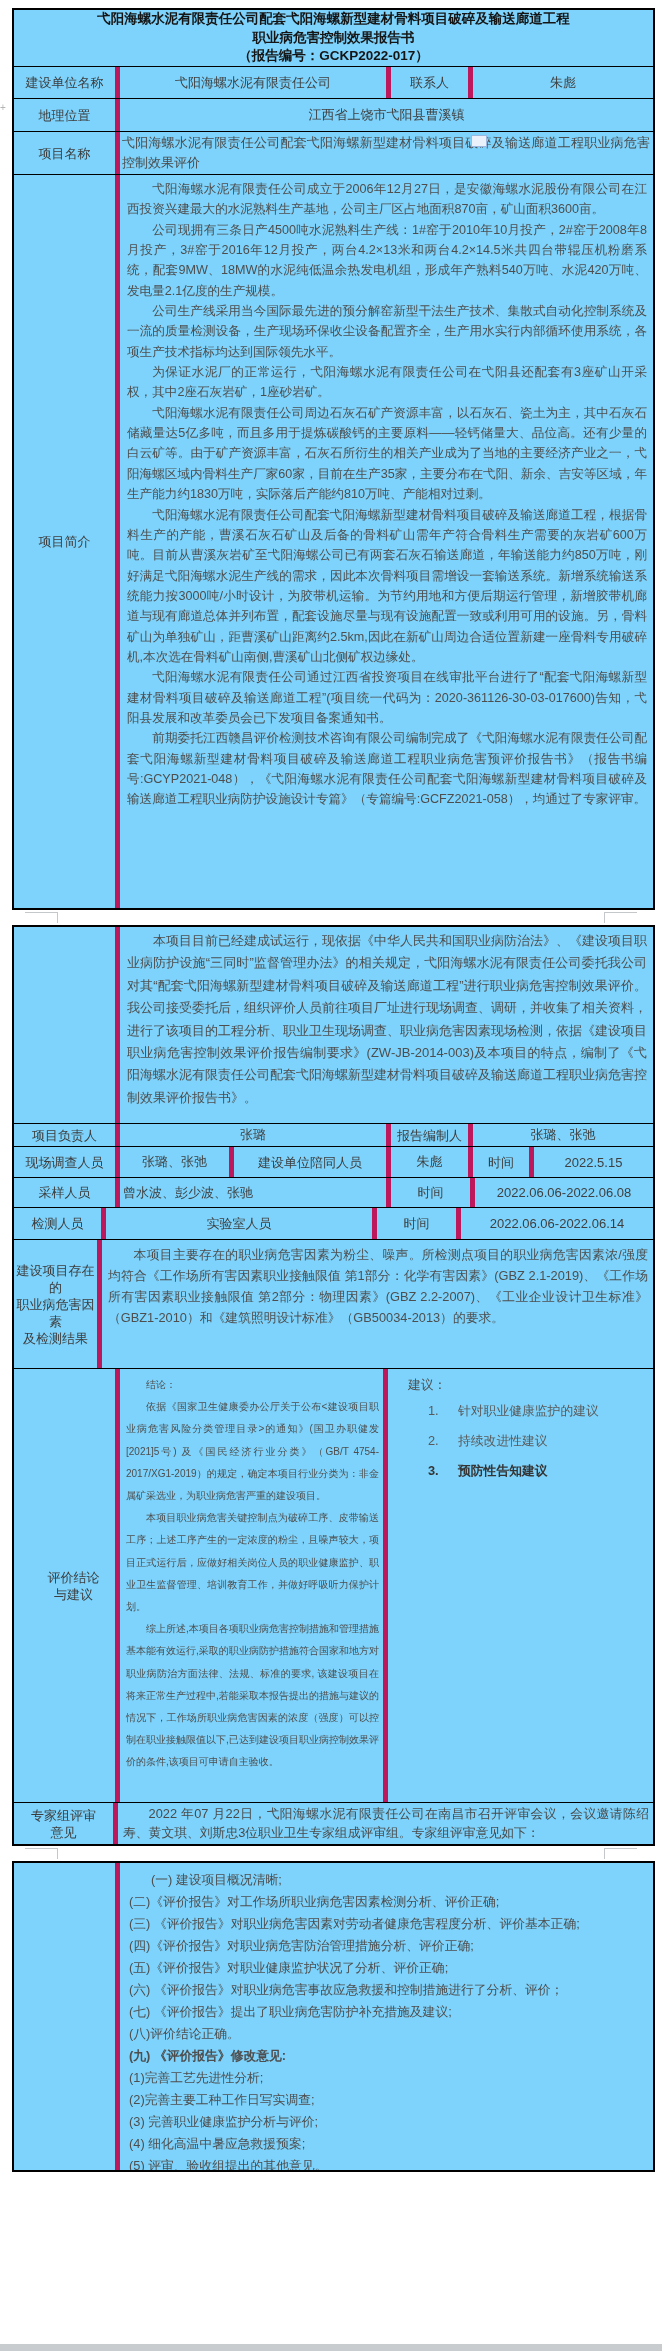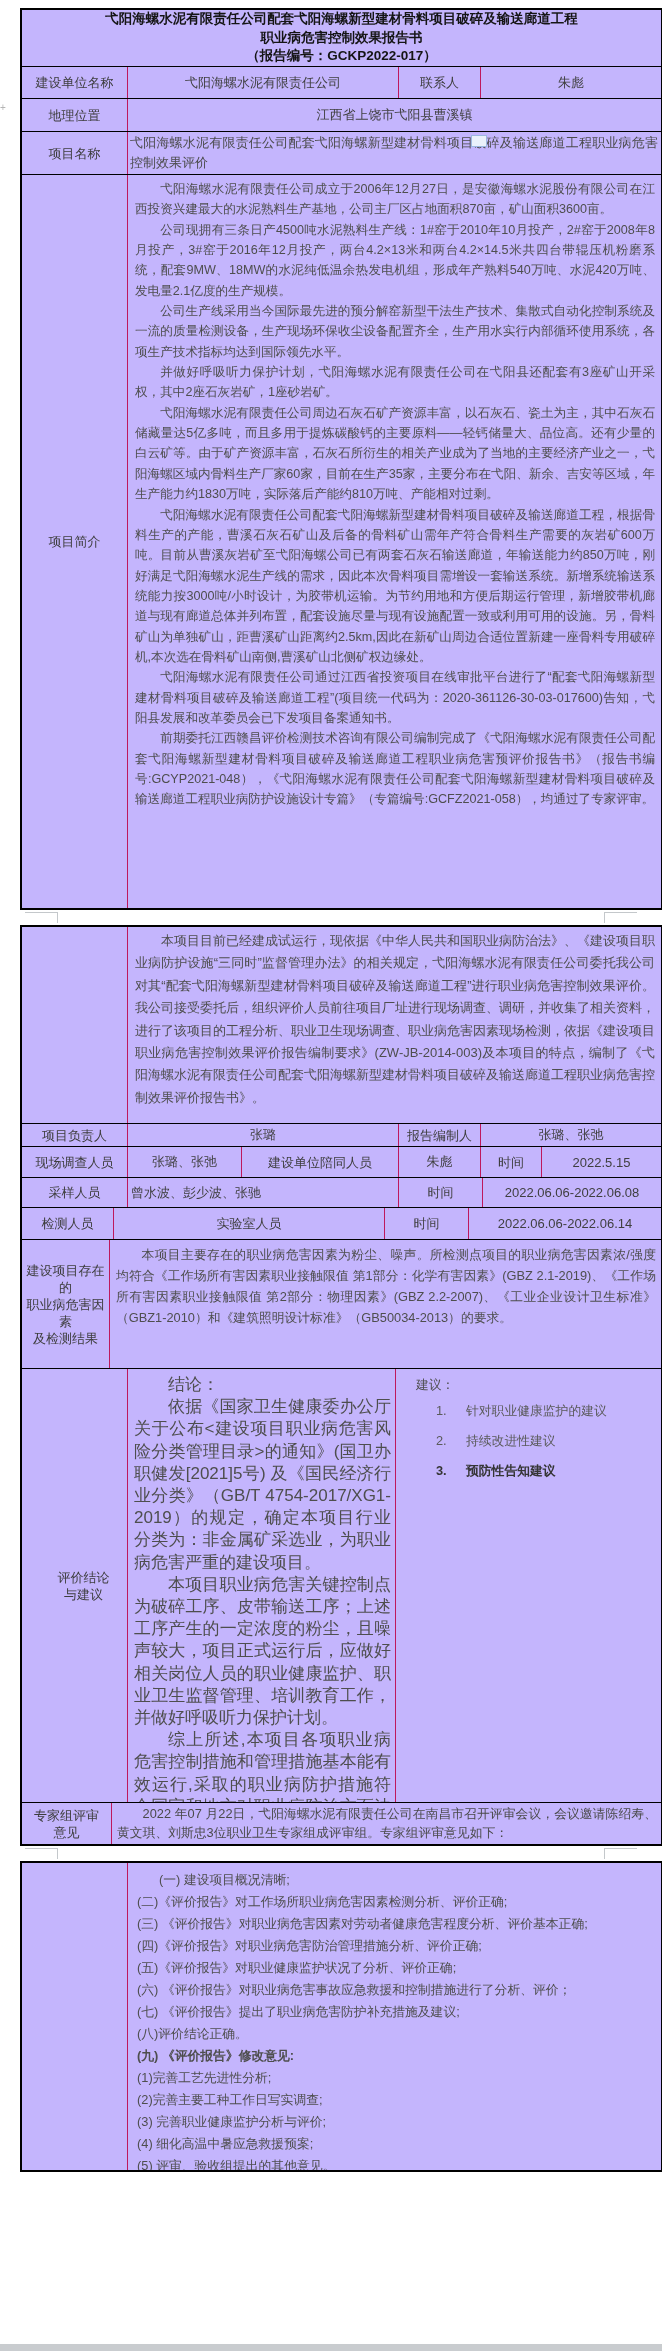--- a/index.html
+++ b/index.html
@@ -1,40 +1,40 @@
 <!DOCTYPE html>
 <html><head>
 <meta charset="utf-8">
 <style>
   html,body{margin:0;padding:0;}
   body{
     width:662px;height:2351px;position:relative;background:#ffffff;
     font-family:"Liberation Sans", sans-serif;overflow:hidden;
   }
-  .sheet{position:absolute;left:20px;width:639px;border:2px solid #000;background:#c4b5fd;}
+  .sheet{position:absolute;left:12px;width:639px;border:2px solid #000;background:#7dd3fc;}
   #sheet1{top:8px;height:898px;}
   #sheet2{top:925px;height:917px;}
   #sheet3{top:1861px;height:307px;}
   .row{display:flex;border-bottom:1px solid #000;box-sizing:border-box;}
   .row:last-child{border-bottom:none;}
-  .cell{box-sizing:border-box;border-right:1px solid #be185d;overflow:hidden;}
+  .cell{box-sizing:border-box;border-right:5px solid #be185d;overflow:hidden;}
   .cell:last-child{border-right:none;}
   .lbl{display:flex;flex-direction:column;align-items:center;justify-content:center;
        font-size:13px;color:#3d3d3d;text-align:center;line-height:17px;}
   .val{display:flex;align-items:center;justify-content:center;font-size:13px;color:#3f3f3f;text-align:center;}
   .val.left{justify-content:flex-start;text-align:right;padding-left:3px;}
   .titlebox{display:flex;flex-direction:column;align-items:center;justify-content:center;}
   .title-line{font-weight:bold;font-size:13.5px;line-height:18.5px;color:#151515;text-align:center;white-space:nowrap;}
   .projname{font-size:13px;line-height:20px;color:#4b4b4b;text-align:justify;padding:1px 3px 0 2px;}
   .textcell{padding:4px 6px 0 7px;}
   .para{margin:0;font-size:12.6px;line-height:20.35px;color:#4e4e4e;text-indent:2em;text-align:justify;}
   .para-cont{margin:0;font-size:13px;line-height:22.4px;color:#4e4e4e;text-indent:2em;text-align:justify;padding:3px 6px 0 7px;}
   .hazardtext{margin:0;font-size:12.8px;line-height:21px;color:#4e4e4e;text-indent:2em;text-align:justify;padding:4px 5px 0 6px;}
   .concl-col{padding:5px 4px 0 6px;}
-  .concl-p{margin:0;font-size:17px;line-height:22.2px;color:#4e4e4e;text-indent:2em;text-align:justify;}
+  .concl-p{margin:0;font-size:10px;line-height:22.2px;color:#4e4e4e;text-indent:2em;text-align:justify;}
   .sugg-col{padding:5px 6px 0 20px;}
   .sugg-title{font-size:12.8px;line-height:22px;color:#4e4e4e;}
   .sugg-item{display:flex;line-height:30px;font-size:12.8px;color:#5a5a5a;}
   .sugg-num{width:50px;box-sizing:border-box;padding-left:20px;}
   .bold{font-weight:bold;color:#353535;}
   .expert-text{margin:0;font-size:12.8px;line-height:18.5px;color:#4a4a4a;text-indent:2em;text-align:justify;padding:2px 4px 0 5px;}
   .expert-items{padding:6px 8px 0 9px;}
   .expert-item{font-size:12.8px;line-height:22px;color:#4e4e4e;}
   .expert-item.ind{padding-left:22px;}
   .gapmark{position:absolute;height:10px;width:32px;}
@@ -68,21 +68,21 @@
   <div class="row" style="height:43px;">
     <div class="cell lbl" style="width:106px;">项目名称</div>
     <div class="cell projname" style="flex:1;">弋阳海螺水泥有限责任公司配套弋阳海螺新型建材骨料项目破碎及输送廊道工程职业病危害控制效果评价</div>
   </div>
   <div class="row" style="height:733px;">
     <div class="cell lbl" style="width:106px;">项目简介</div>
     <div class="cell textcell" style="flex:1;">
       <p class="para">弋阳海螺水泥有限责任公司成立于2006年12月27日，是安徽海螺水泥股份有限公司在江西投资兴建最大的水泥熟料生产基地，公司主厂区占地面积870亩，矿山面积3600亩。</p>
       <p class="para">公司现拥有三条日产4500吨水泥熟料生产线：1#窑于2010年10月投产，2#窑于2008年8月投产，3#窑于2016年12月投产，两台4.2×13米和两台4.2×14.5米共四台带辊压机粉磨系统，配套9MW、18MW的水泥纯低温余热发电机组，形成年产熟料540万吨、水泥420万吨、发电量2.1亿度的生产规模。</p>
       <p class="para">公司生产线采用当今国际最先进的预分解窑新型干法生产技术、集散式自动化控制系统及一流的质量检测设备，生产现场环保收尘设备配置齐全，生产用水实行内部循环使用系统，各项生产技术指标均达到国际领先水平。</p>
-      <p class="para">并做好呼吸听力保护计划，弋阳海螺水泥有限责任公司在弋阳县还配套有3座矿山开采权，其中2座石灰岩矿，1座砂岩矿。</p>
+      <p class="para">为保证水泥厂的正常运行，弋阳海螺水泥有限责任公司在弋阳县还配套有3座矿山开采权，其中2座石灰岩矿，1座砂岩矿。</p>
       <p class="para">弋阳海螺水泥有限责任公司周边石灰石矿产资源丰富，以石灰石、瓷土为主，其中石灰石储藏量达5亿多吨，而且多用于提炼碳酸钙的主要原料——轻钙储量大、品位高。还有少量的白云矿等。由于矿产资源丰富，石灰石所衍生的相关产业成为了当地的主要经济产业之一，弋阳海螺区域内骨料生产厂家60家，目前在生产35家，主要分布在弋阳、新余、吉安等区域，年生产能力约1830万吨，实际落后产能约810万吨、产能相对过剩。</p>
       <p class="para">弋阳海螺水泥有限责任公司配套弋阳海螺新型建材骨料项目破碎及输送廊道工程，根据骨料生产的产能，曹溪石灰石矿山及后备的骨料矿山需年产符合骨料生产需要的灰岩矿600万吨。目前从曹溪灰岩矿至弋阳海螺公司已有两套石灰石输送廊道，年输送能力约850万吨，刚好满足弋阳海螺水泥生产线的需求，因此本次骨料项目需增设一套输送系统。新增系统输送系统能力按3000吨/小时设计，为胶带机运输。为节约用地和方便后期运行管理，新增胶带机廊道与现有廊道总体并列布置，配套设施尽量与现有设施配置一致或利用可用的设施。另，骨料矿山为单独矿山，距曹溪矿山距离约2.5km,因此在新矿山周边合适位置新建一座骨料专用破碎机,本次选在骨料矿山南侧,曹溪矿山北侧矿权边缘处。</p>
       <p class="para">弋阳海螺水泥有限责任公司通过江西省投资项目在线审批平台进行了“配套弋阳海螺新型建材骨料项目破碎及输送廊道工程”(项目统一代码为：2020-361126-30-03-017600)告知，弋阳县发展和改革委员会已下发项目备案通知书。</p>
       <p class="para">前期委托江西赣昌评价检测技术咨询有限公司编制完成了《弋阳海螺水泥有限责任公司配套弋阳海螺新型建材骨料项目破碎及输送廊道工程职业病危害预评价报告书》（报告书编号:GCYP2021-048），《弋阳海螺水泥有限责任公司配套弋阳海螺新型建材骨料项目破碎及输送廊道工程职业病防护设施设计专篇》（专篇编号:GCFZ2021-058），均通过了专家评审。</p>
     </div>
   </div>
 </div>
 
 <div class="gapmark l" style="left:25px;top:912px;"></div>
 <div class="gapmark r" style="left:604px;top:912px;"></div>
@@ -151,21 +151,21 @@
         <span class="sugg-num">2.</span>
         <span>持续改进性建议</span>
       </div>
       <div class="sugg-item bold">
         <span class="sugg-num">3.</span>
         <span>预防性告知建议</span>
       </div>
     </div>
   </div>
   <div class="row" style="height:41px;">
-    <div class="cell lbl" style="width:90px;">
+    <div class="cell lbl" style="width:104px;">
       <span>专家组评审</span>
       <span>意见</span>
     </div>
     <div class="cell" style="flex:1;">
       <p class="expert-text">2022 年07 月22日，弋阳海螺水泥有限责任公司在南昌市召开评审会议，会议邀请陈绍寿、黄文琪、刘斯忠3位职业卫生专家组成评审组。专家组评审意见如下：</p>
     </div>
   </div>
 </div>
 
 <div class="gapmark l" style="left:25px;top:1848px;"></div>

